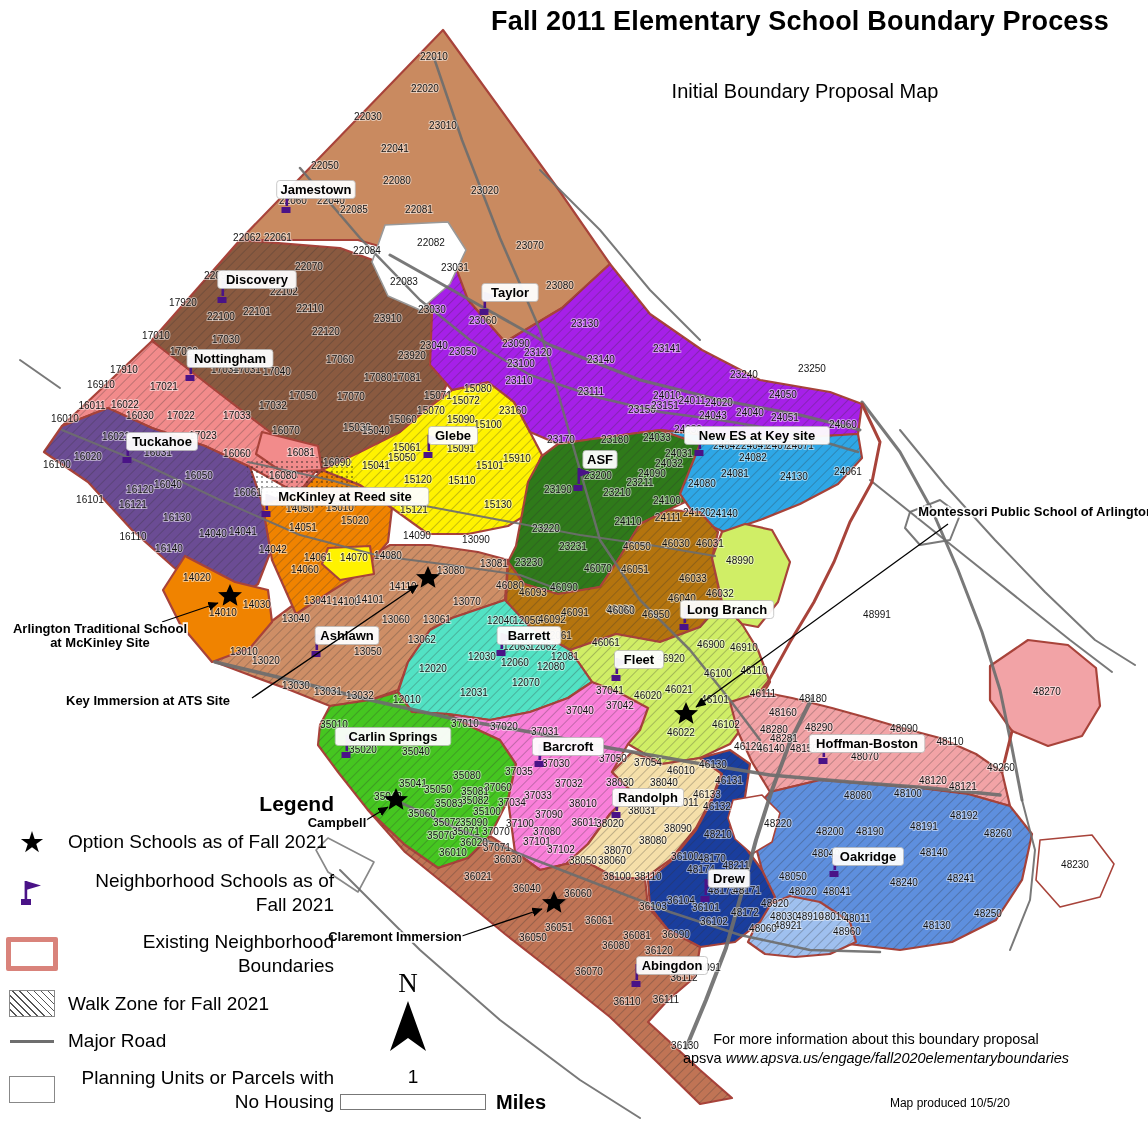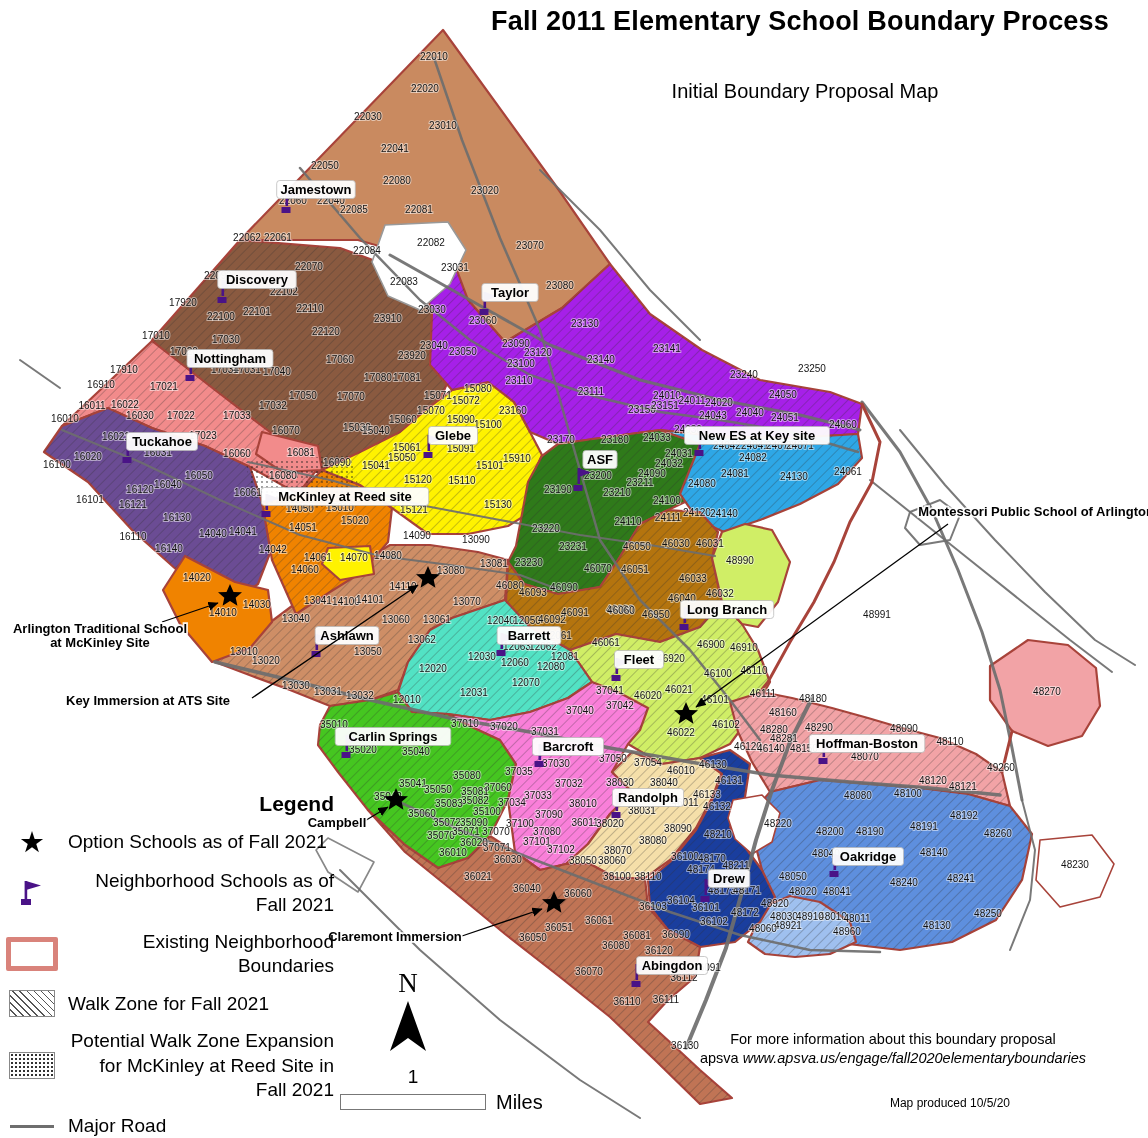--- a/index.html
+++ b/index.html
@@ -23,22 +23,22 @@
   .lg-hatch{width:44px;height:25px;border:1px solid #888;
      background:repeating-linear-gradient(45deg,transparent 0 4px,#555 4px 5px);}
   .lg-dots{width:44px;height:25px;border:1px solid #888;
      background-image:radial-gradient(#333 .8px,transparent .95px);background-size:4px 4px;}
   .lg-road{width:44px;height:3px;background:#6E6E6E;}
   .lg-nohouse{width:44px;height:25px;border:1.5px solid #888;background:#fff;}
   #north{position:absolute;left:384px;top:968px;width:48px;text-align:center;}
   #north .n{font-family:"Liberation Serif",serif;font-size:27px;}
   #scale-value{position:absolute;left:340px;top:1066px;width:146px;text-align:center;font-size:19px;}
   #scale-bar{position:absolute;left:340px;top:1094px;width:144px;height:14px;border:1.5px solid #777;background:#fff;}
-  #scale-unit{position:absolute;left:496px;top:1091px;font-size:20px;}
-  #footer-info{position:absolute;left:648px;top:1030px;width:490px;text-align:center;font-size:14.5px;line-height:1.32;}
+  #scale-unit{position:absolute;left:496px;top:1091px;font-size:20px;font-weight:bold;}
+  #footer-info{position:absolute;left:631px;top:1030px;width:490px;text-align:center;font-size:14.5px;line-height:1.32;}
   #footer-produced{position:absolute;left:810px;top:1096px;width:280px;text-align:center;font-size:12px;}
 </style>
 </head>
 <body>
 
 <svg id="map-svg" width="1148" height="1138" viewBox="0 0 1148 1138">
   <defs>
     <pattern id="hatch" width="7" height="7" patternUnits="userSpaceOnUse" patternTransform="rotate(45)">
       <line x1="0" y1="0" x2="0" y2="7" stroke="rgba(45,45,45,0.5)" stroke-width="1.1"></line>
     </pattern>
@@ -659,26 +659,20 @@
     <span class="lg-tx">Existing Neighborhood Boundaries</span>
   </div>
   <div class="lg-row">
     <span class="lg-ic">
         <span class="lg-hatch"></span>
       </span>
     <span class="lg-tx">Walk Zone for Fall 2021</span>
   </div>
   <div class="lg-row">
     <span class="lg-ic">
-        <span class="lg-dots"></span>
-      </span>
-    <span class="lg-tx">Potential Walk Zone Expansion for McKinley at Reed Site in Fall 2021</span>
-  </div>
-  <div class="lg-row">
-    <span class="lg-ic">
         <span class="lg-road"></span>
       </span>
     <span class="lg-tx">Major Road</span>
   </div>
   <div class="lg-row">
     <span class="lg-ic">
         <span class="lg-nohouse"></span>
       </span>
     <span class="lg-tx">Planning Units or Parcels with No Housing</span>
   </div>

